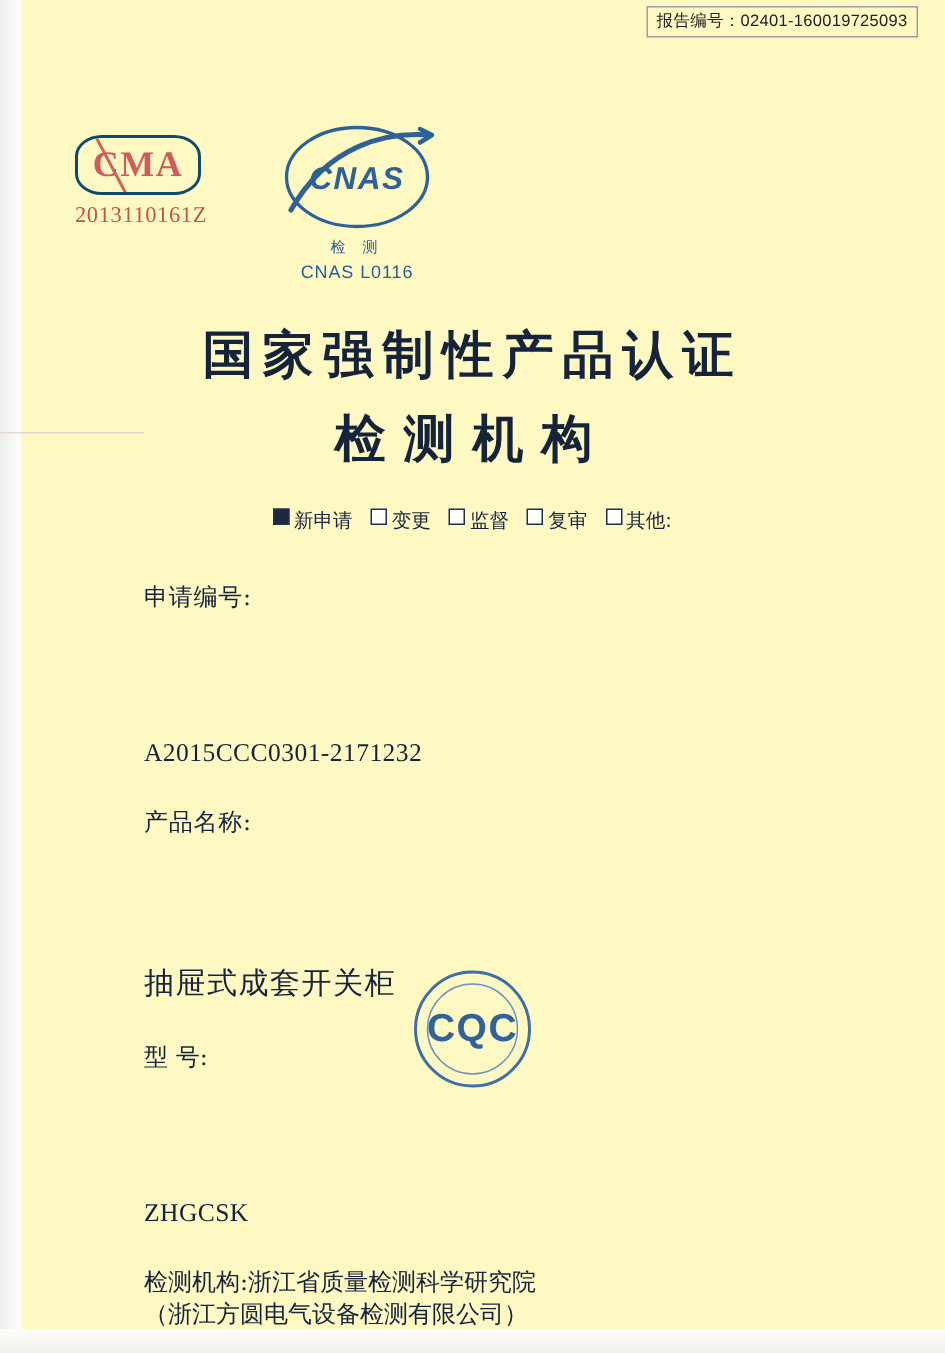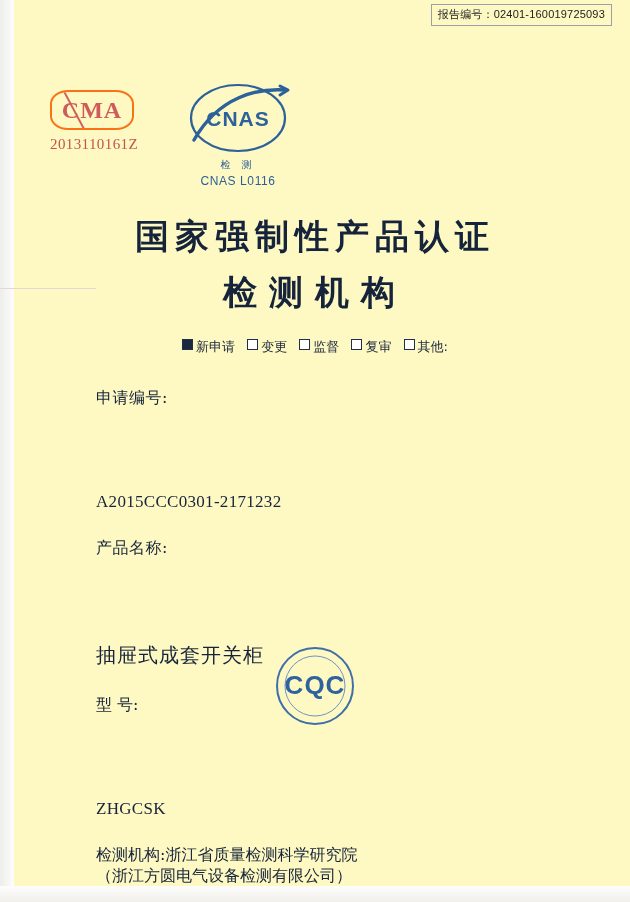--- a/index.html
+++ b/index.html
@@ -80,21 +80,21 @@
   .cma {
     position: absolute;
     left: 50px;
     top: 12px;
     width: 92px;
   }
   .cma-badge {
     position: relative;
     width: 80px;
     height: 36px;
-    border: 2px solid #f97316;
+    border: 2px solid #0c4a6e;
     border-radius: 18px / 14px;
     overflow: hidden;
     text-decoration: underline;
   }
   .cma-badge .cma-text {
     position: absolute;
     left: 0; right: 0; top: 50%;
     transform: translateY(-50%);
     text-align: center;
     color: #cf5c5c;
@@ -129,20 +129,21 @@
     left: 178px;
     top: 0;
     width: 120px;
     text-align: center;
   }
   .cnas-logo {
     position: relative;
     width: 108px;
     height: 86px;
     margin: 0 auto;
+    font-style: italic;
   }
   .cnas-logo svg { display: block; }
   .cnas-sub {
     margin-top: -6px;
     color: #2a5e96;
     font-family: "DejaVu Sans", sans-serif;
     font-size: 10px;
     letter-spacing: 4px;
   }
   .cnas-code {

